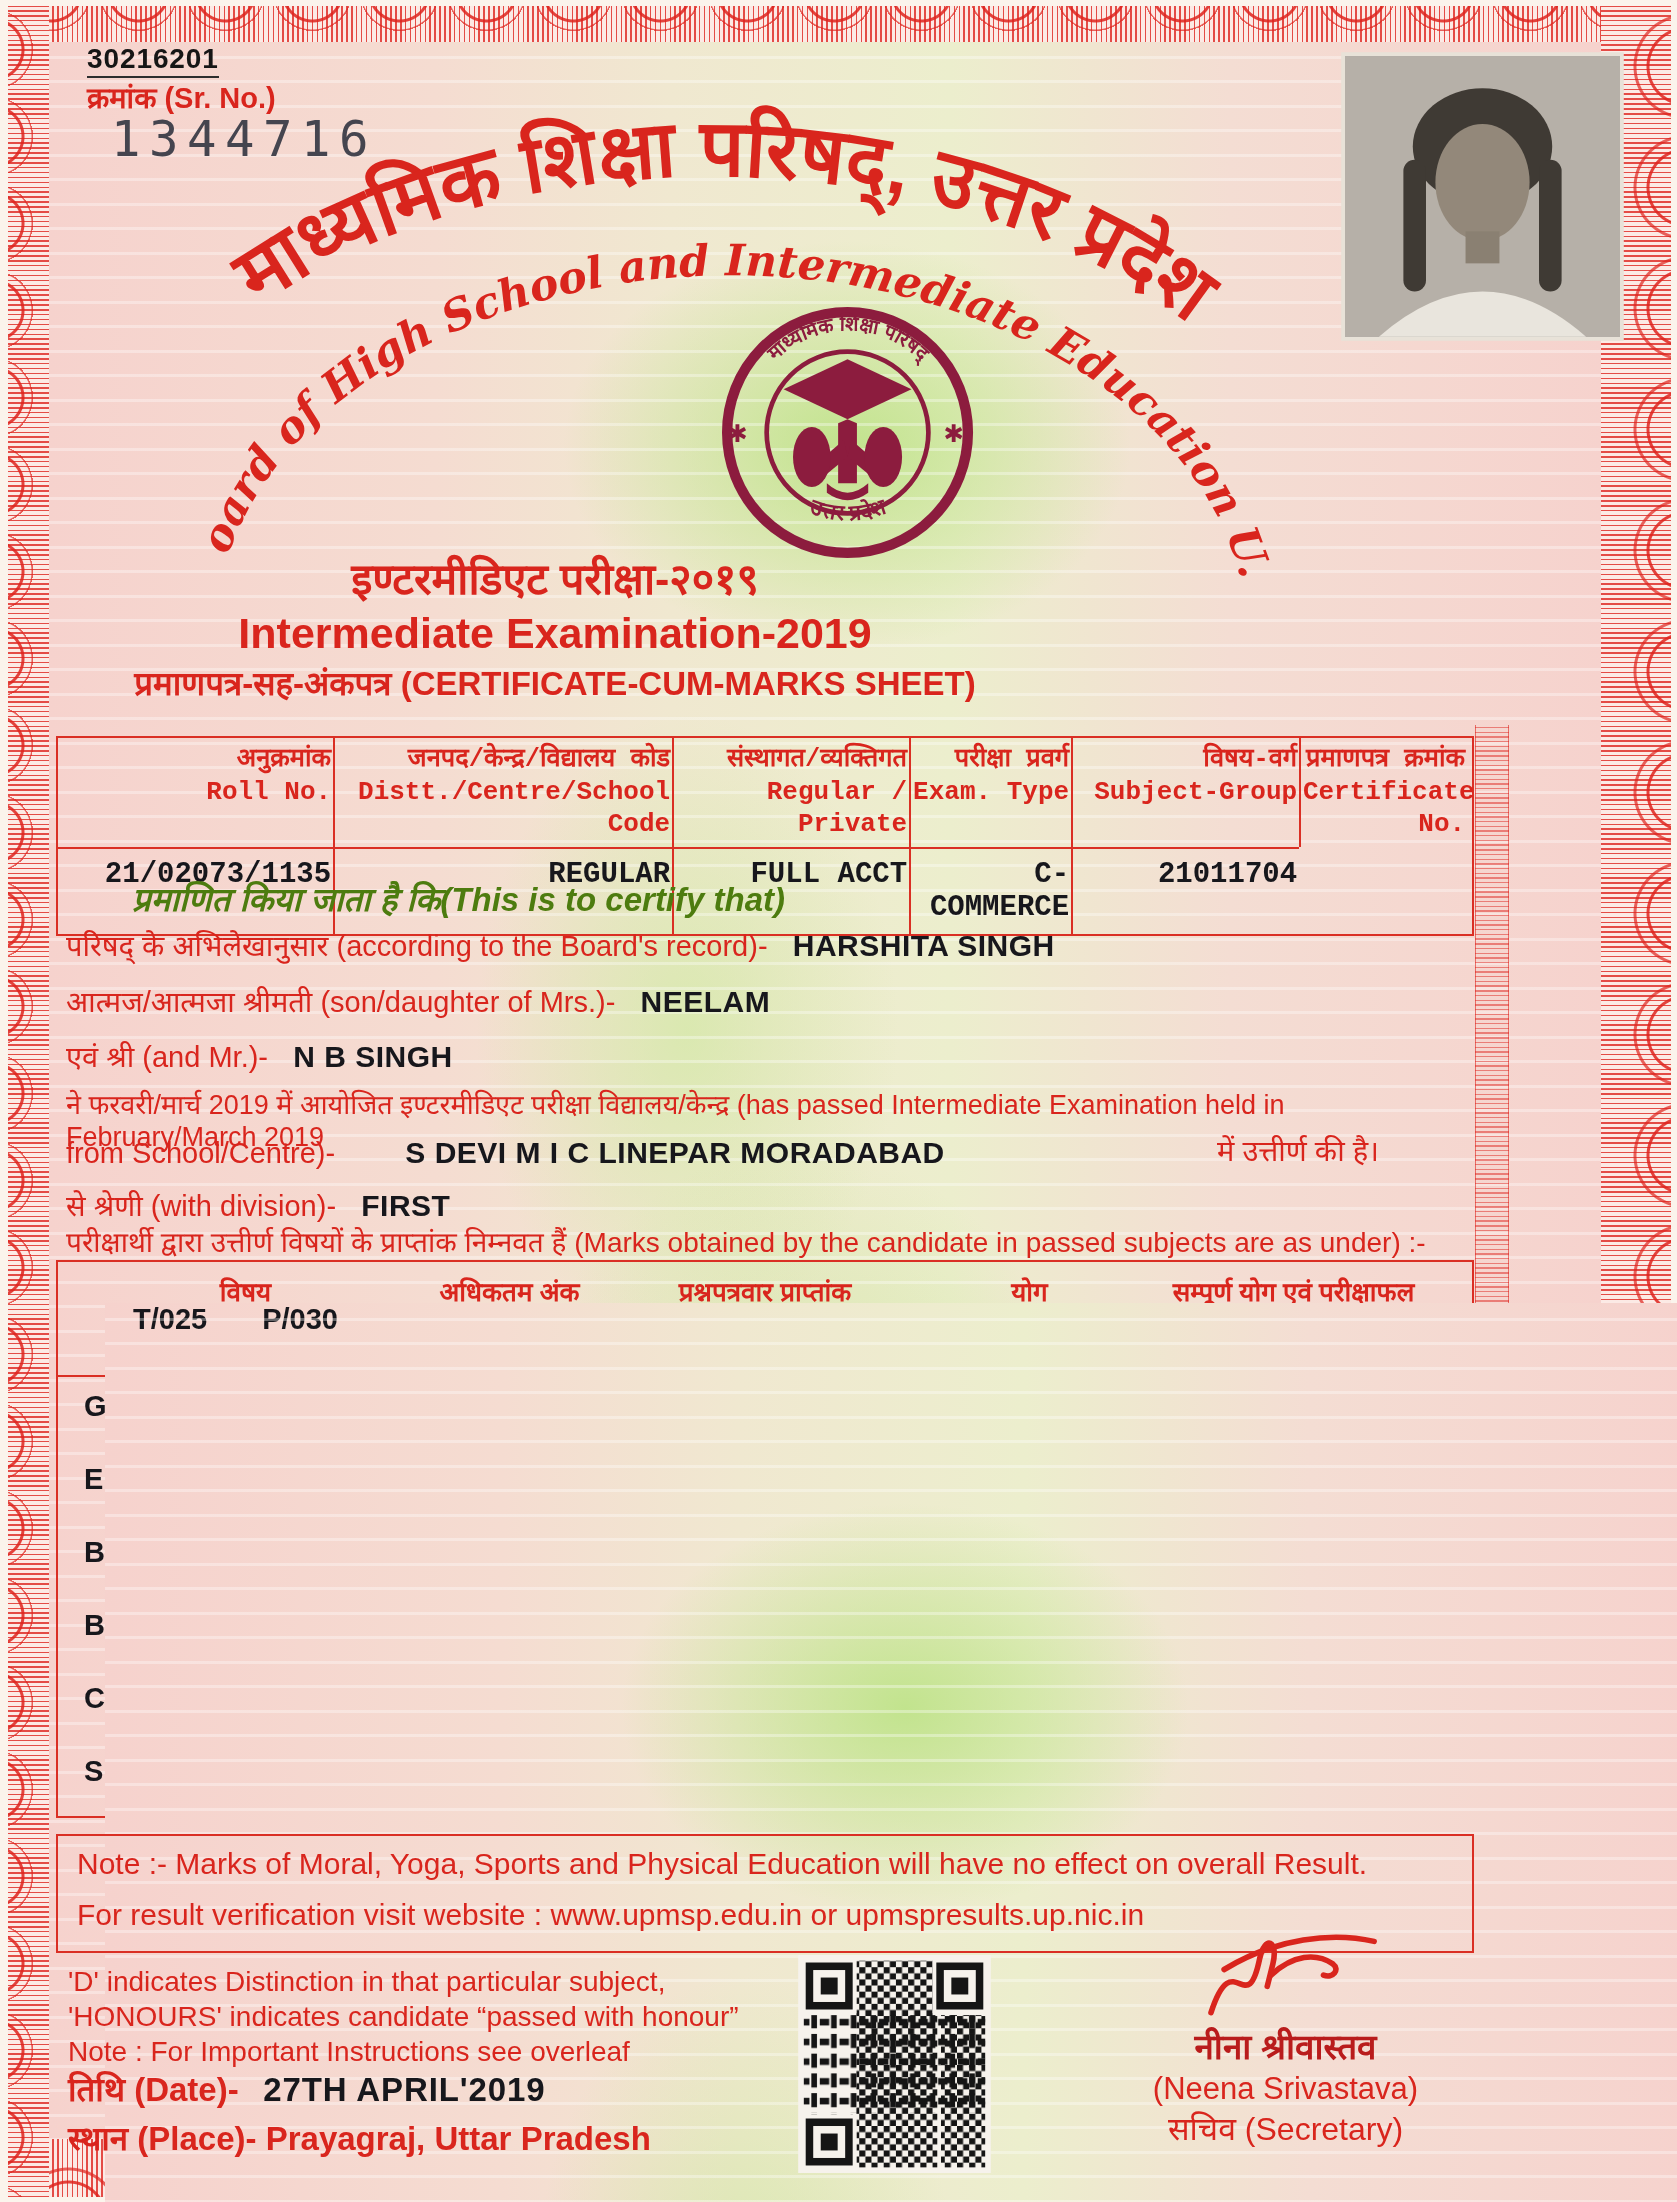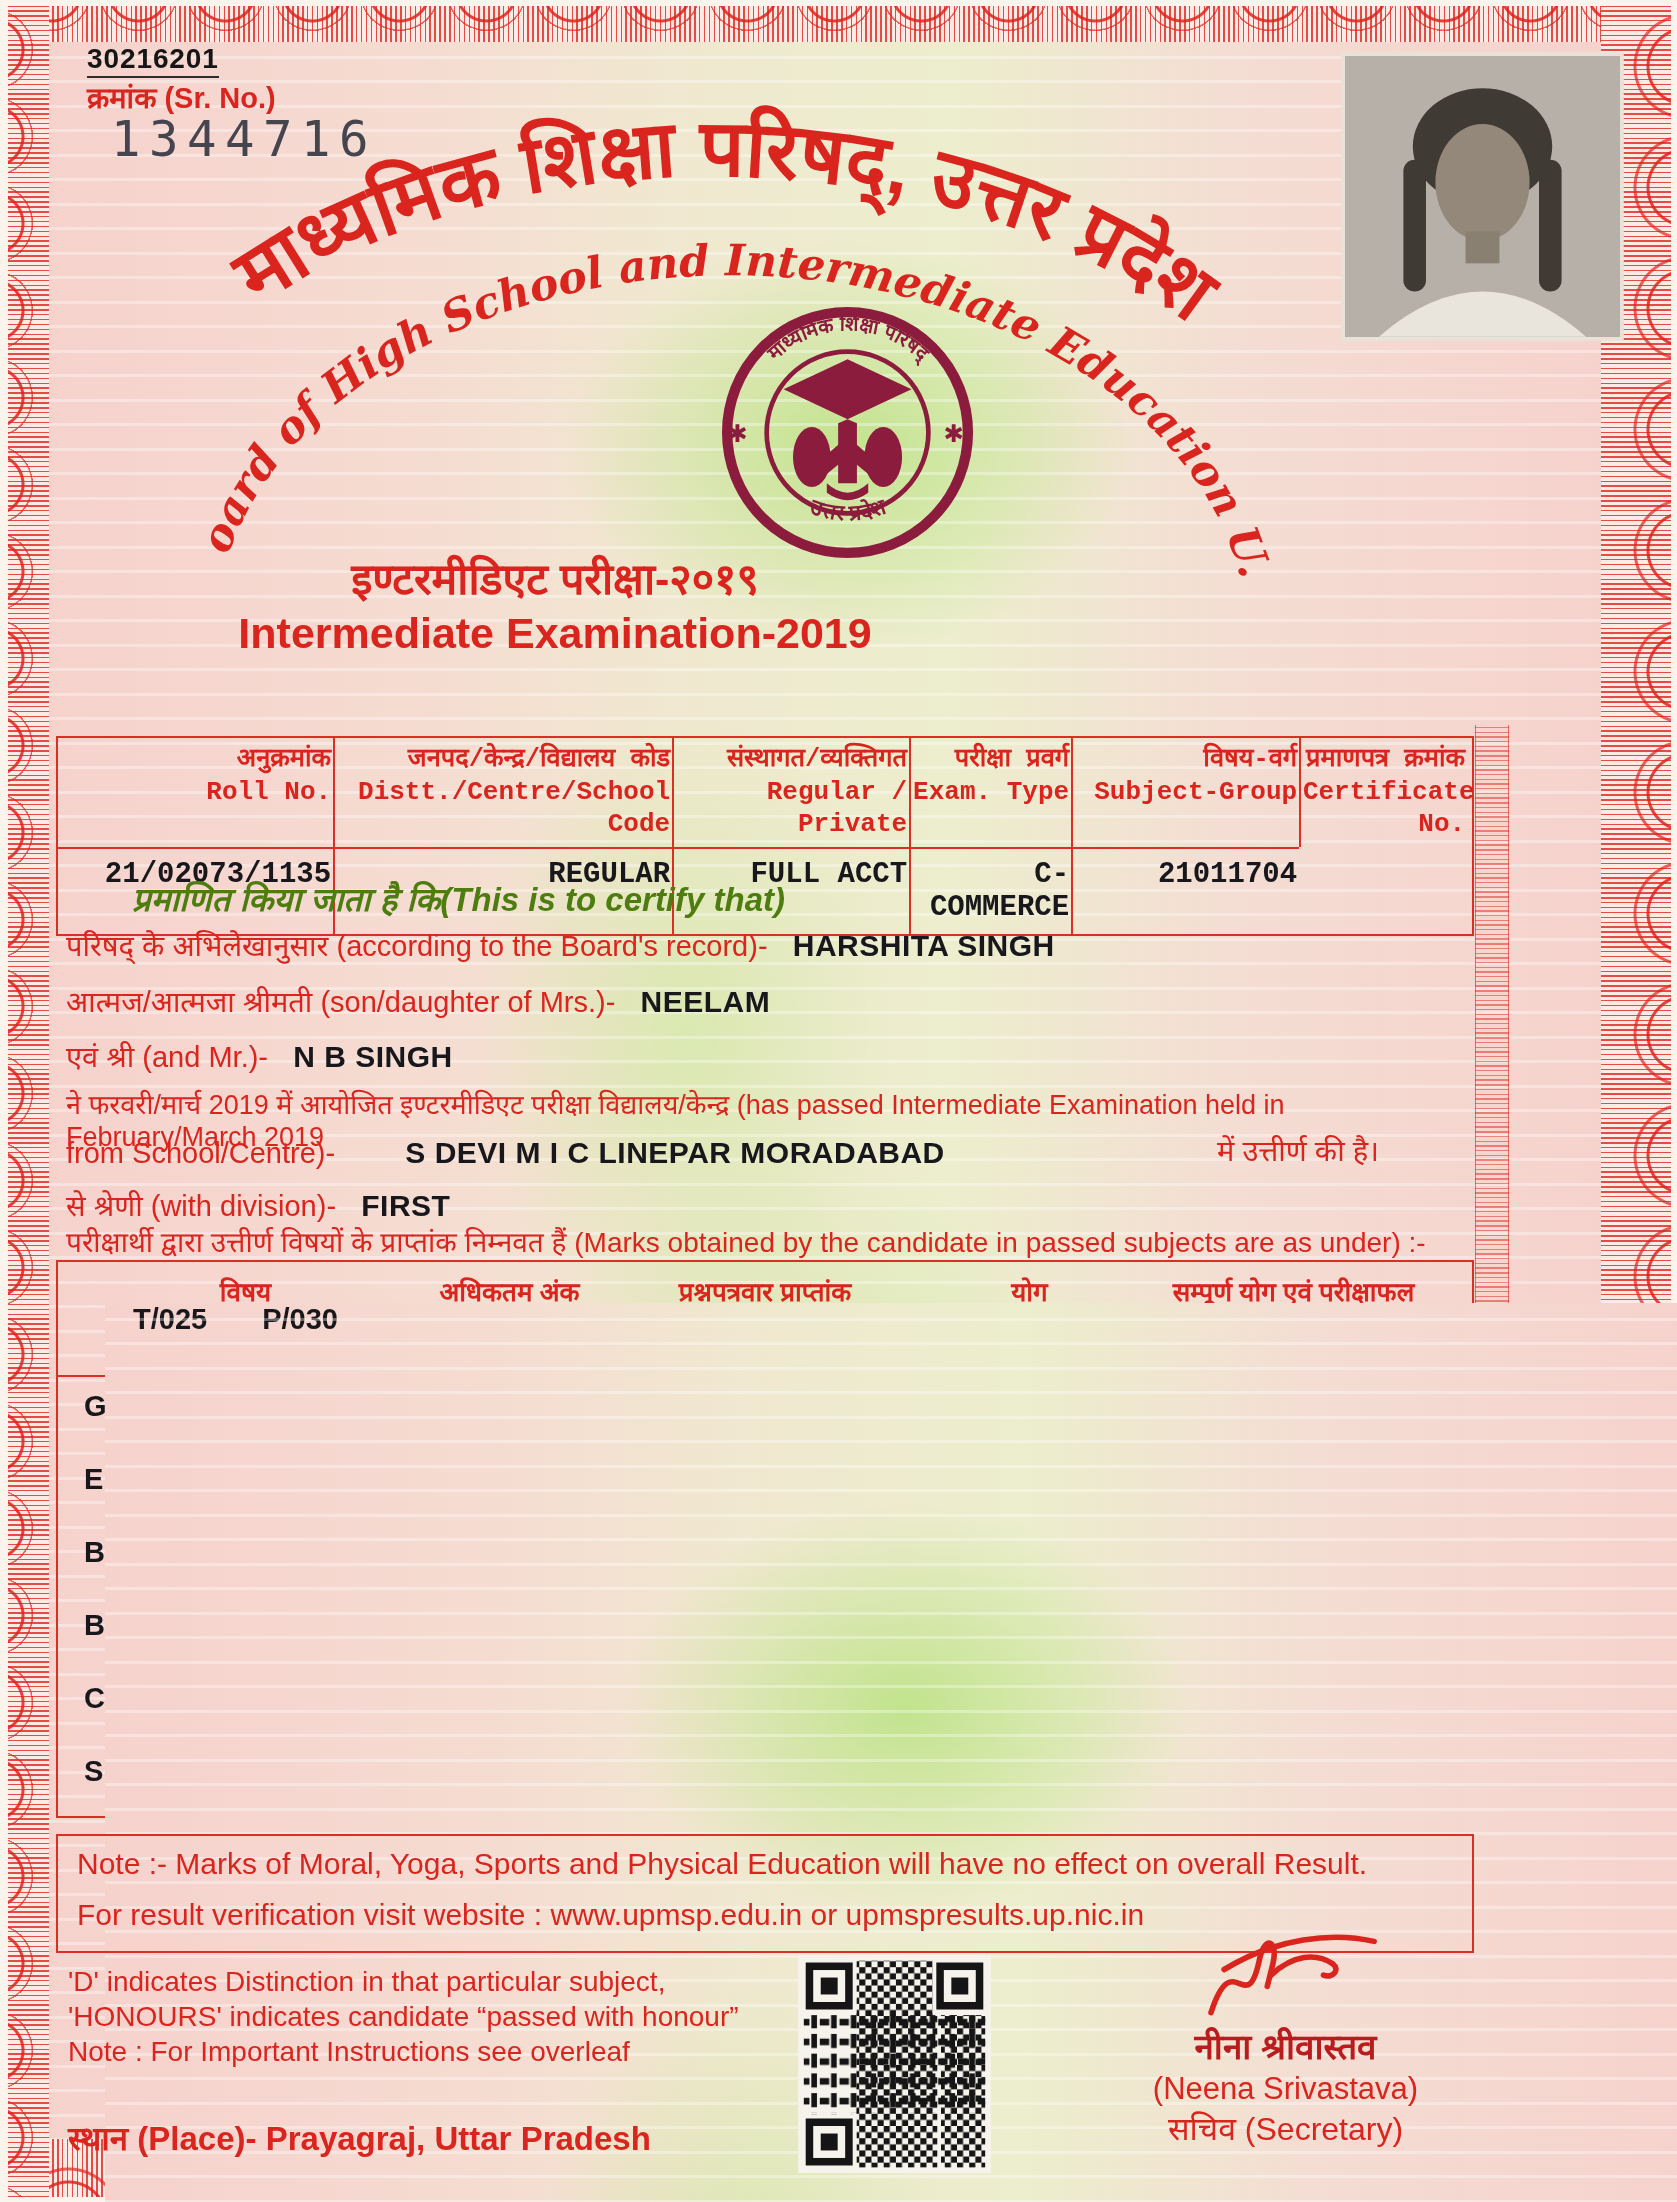--- a/index.html
+++ b/index.html
@@ -166,20 +166,21 @@
       <path d="M146 150 L188 186 L176 196 L142 168 Z"></path>
       <ellipse cx="104" cy="168" rx="20" ry="32"></ellipse>
       <ellipse cx="180" cy="168" rx="20" ry="32"></ellipse>
       <path d="M120 196 Q142 216 164 196 L164 206 Q142 222 120 206 Z"></path>
     </g>
   </svg>
 
   <div class="abs titles">
     <div class="t1">इण्टरमीडिएट परीक्षा-२०१९</div>
     <div class="t2">Intermediate Examination-2019</div>
+    <div class="t3">प्रमाणपत्र-सह-अंकपत्र (CERTIFICATE-CUM-MARKS SHEET)</div>
   </div>
 
   <div class="abs info">
     <div class="irow">
       <div class="icell ihd">
         <div class="hi">अनुक्रमांक</div>
         <div class="en">Roll No.</div>
       </div>
       <div class="icell ihd">
         <div class="hi">जनपद/केन्द्र/विद्यालय कोड</div>
@@ -314,20 +315,23 @@
 
   <div class="abs notebox">
     <div class="n" style="top:11.3px;">Note :- Marks of Moral, Yoga, Sports and Physical Education will have no effect on overall Result.</div>
     <div class="n" style="top:62px;">For result verification visit website : www.upmsp.edu.in  or  upmspresults.up.nic.in</div>
   </div>
 
   <div class="abs" style="left:68px;top:1964px;width:734px;">
     <div class="fline">'D' indicates Distinction in that particular subject,</div>
     <div class="fline">'HONOURS' indicates candidate “passed with honour”</div>
     <div class="fline">Note : For Important Instructions see overleaf</div>
+  </div>
+  <div class="abs dateline">
+    <span>तिथि (Date)-</span><span class="dateval">27TH APRIL'2019</span>
   </div>
   <div class="abs placeline">
     <span>स्थान (Place)-</span>
     <span>Prayagraj, Uttar Pradesh</span>
   </div>
 
   <svg class="abs qr" width="193" height="218" viewBox="0 0 205 232">
     <defs>
       <pattern id="q1" width="13" height="13" patternUnits="userSpaceOnUse">
         <rect width="6.5" height="6.5" fill="#151515"></rect>

